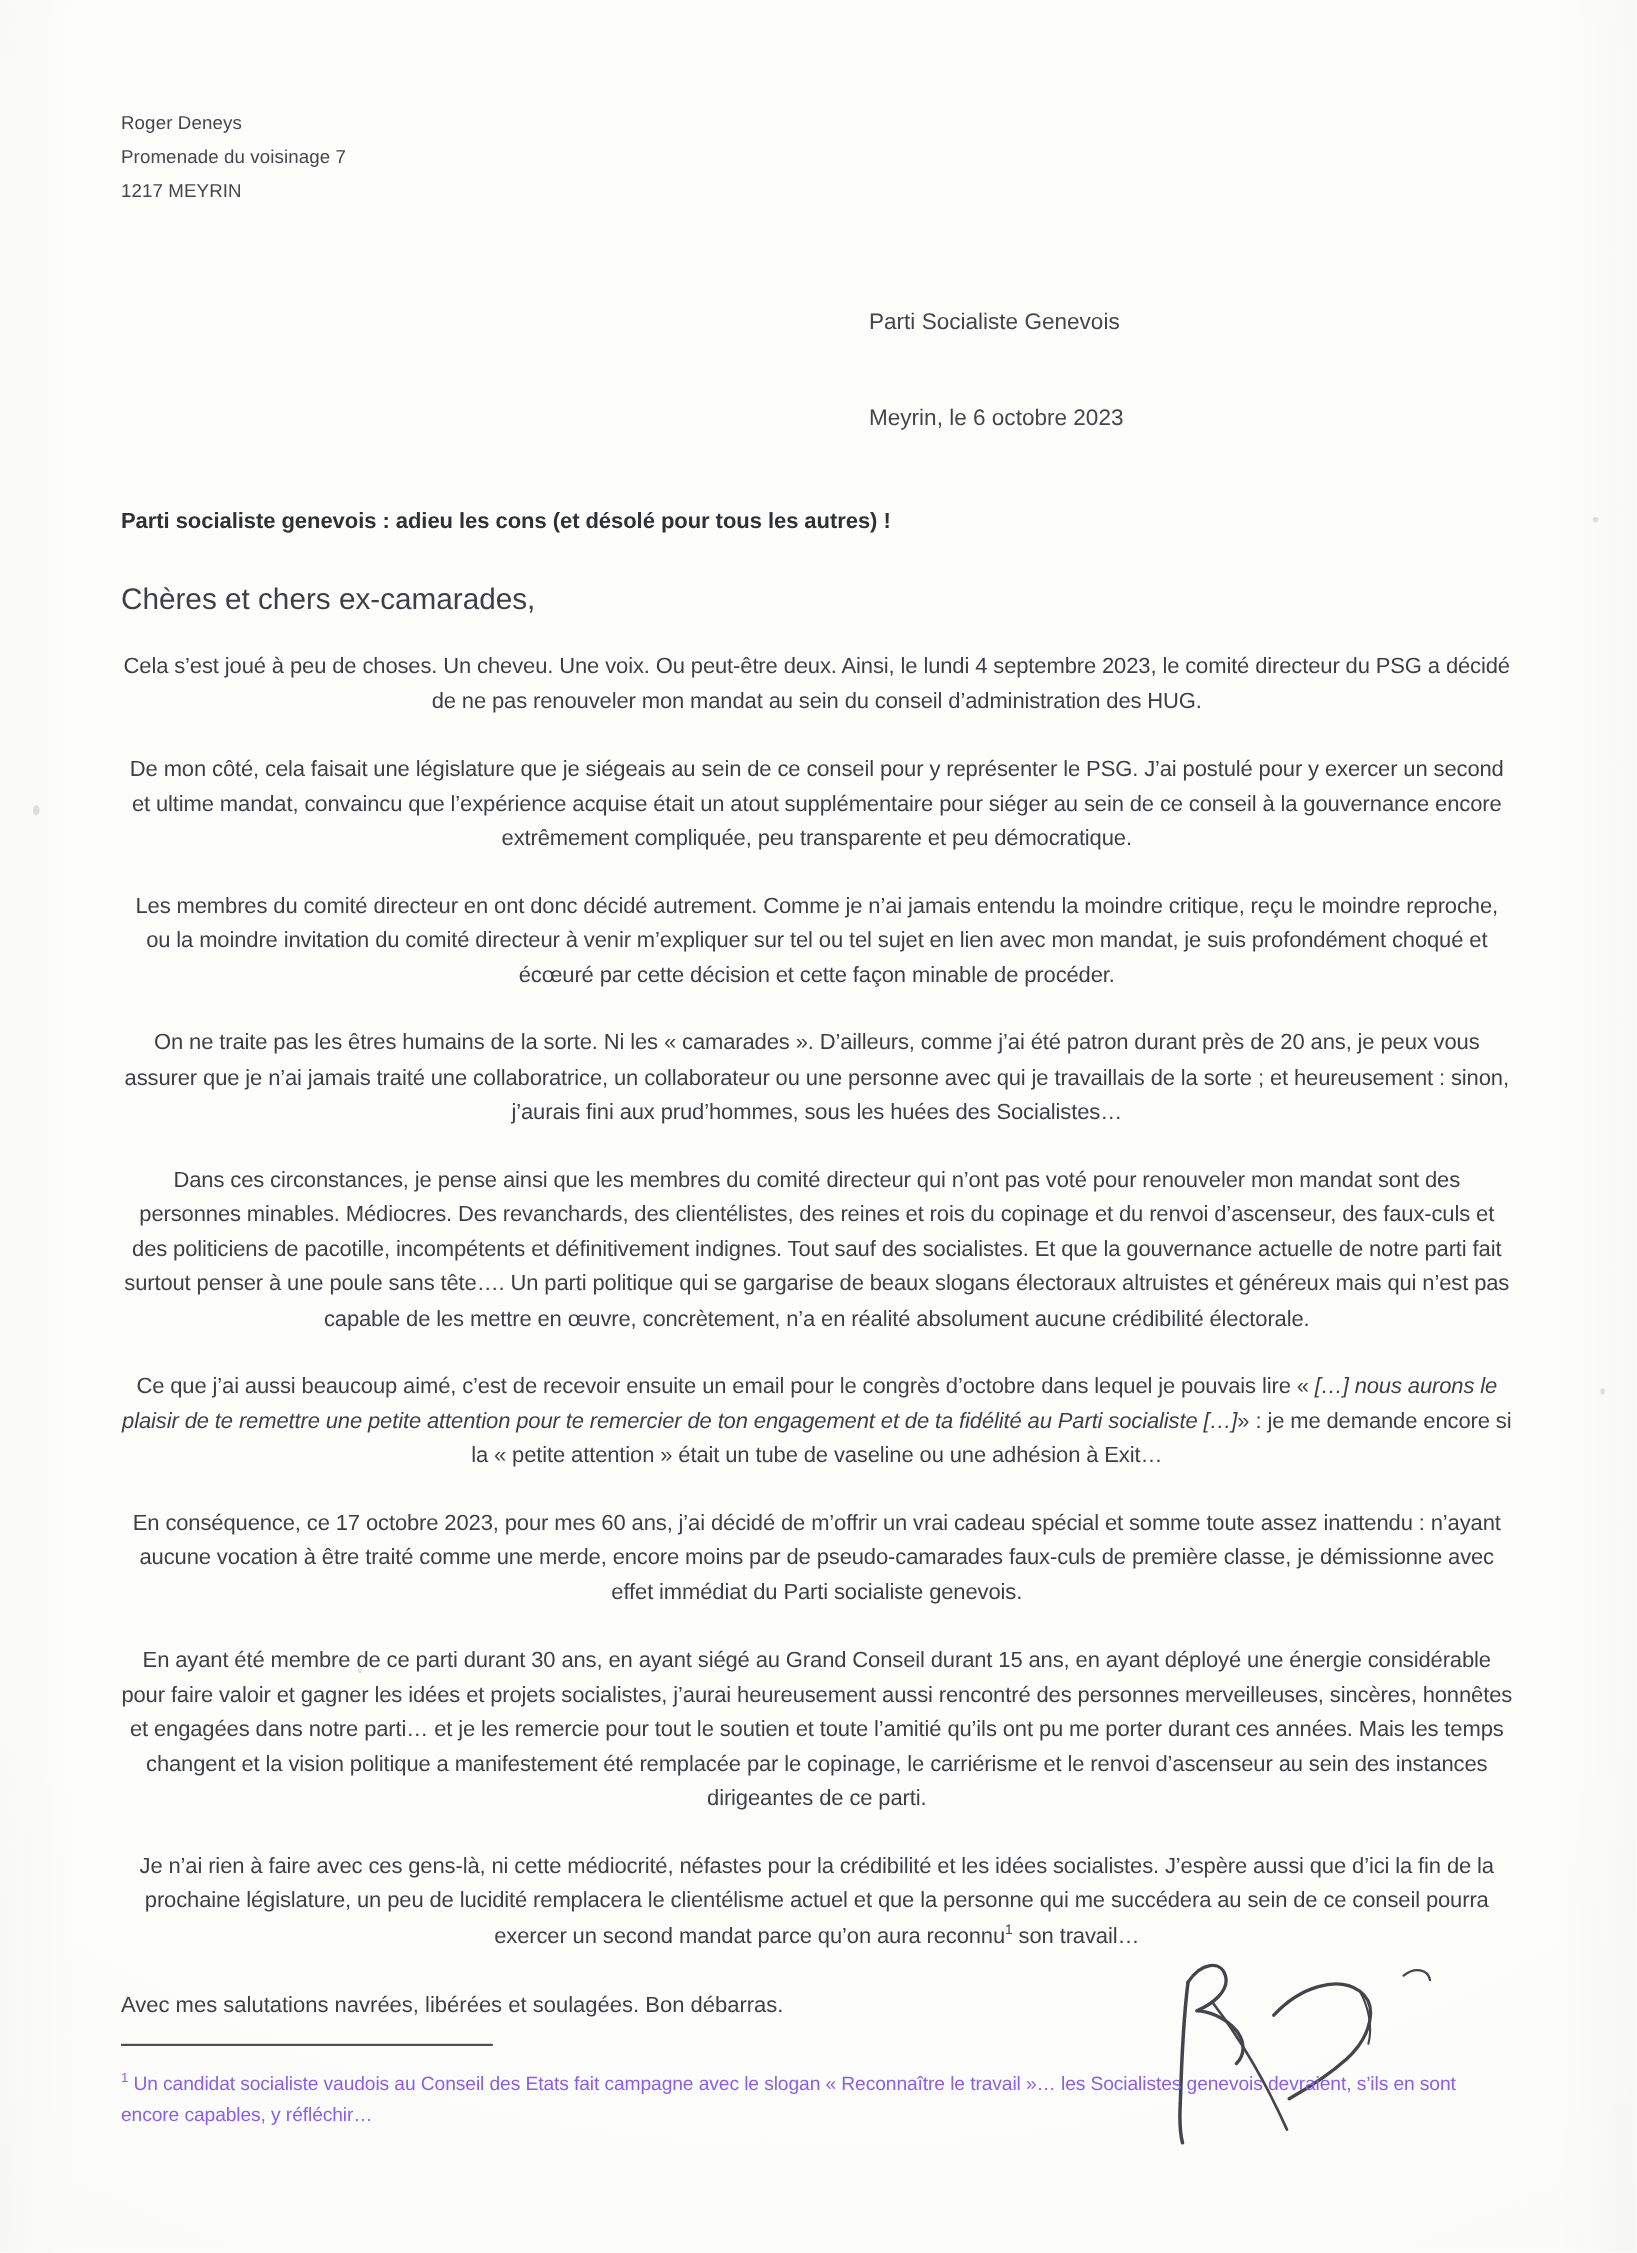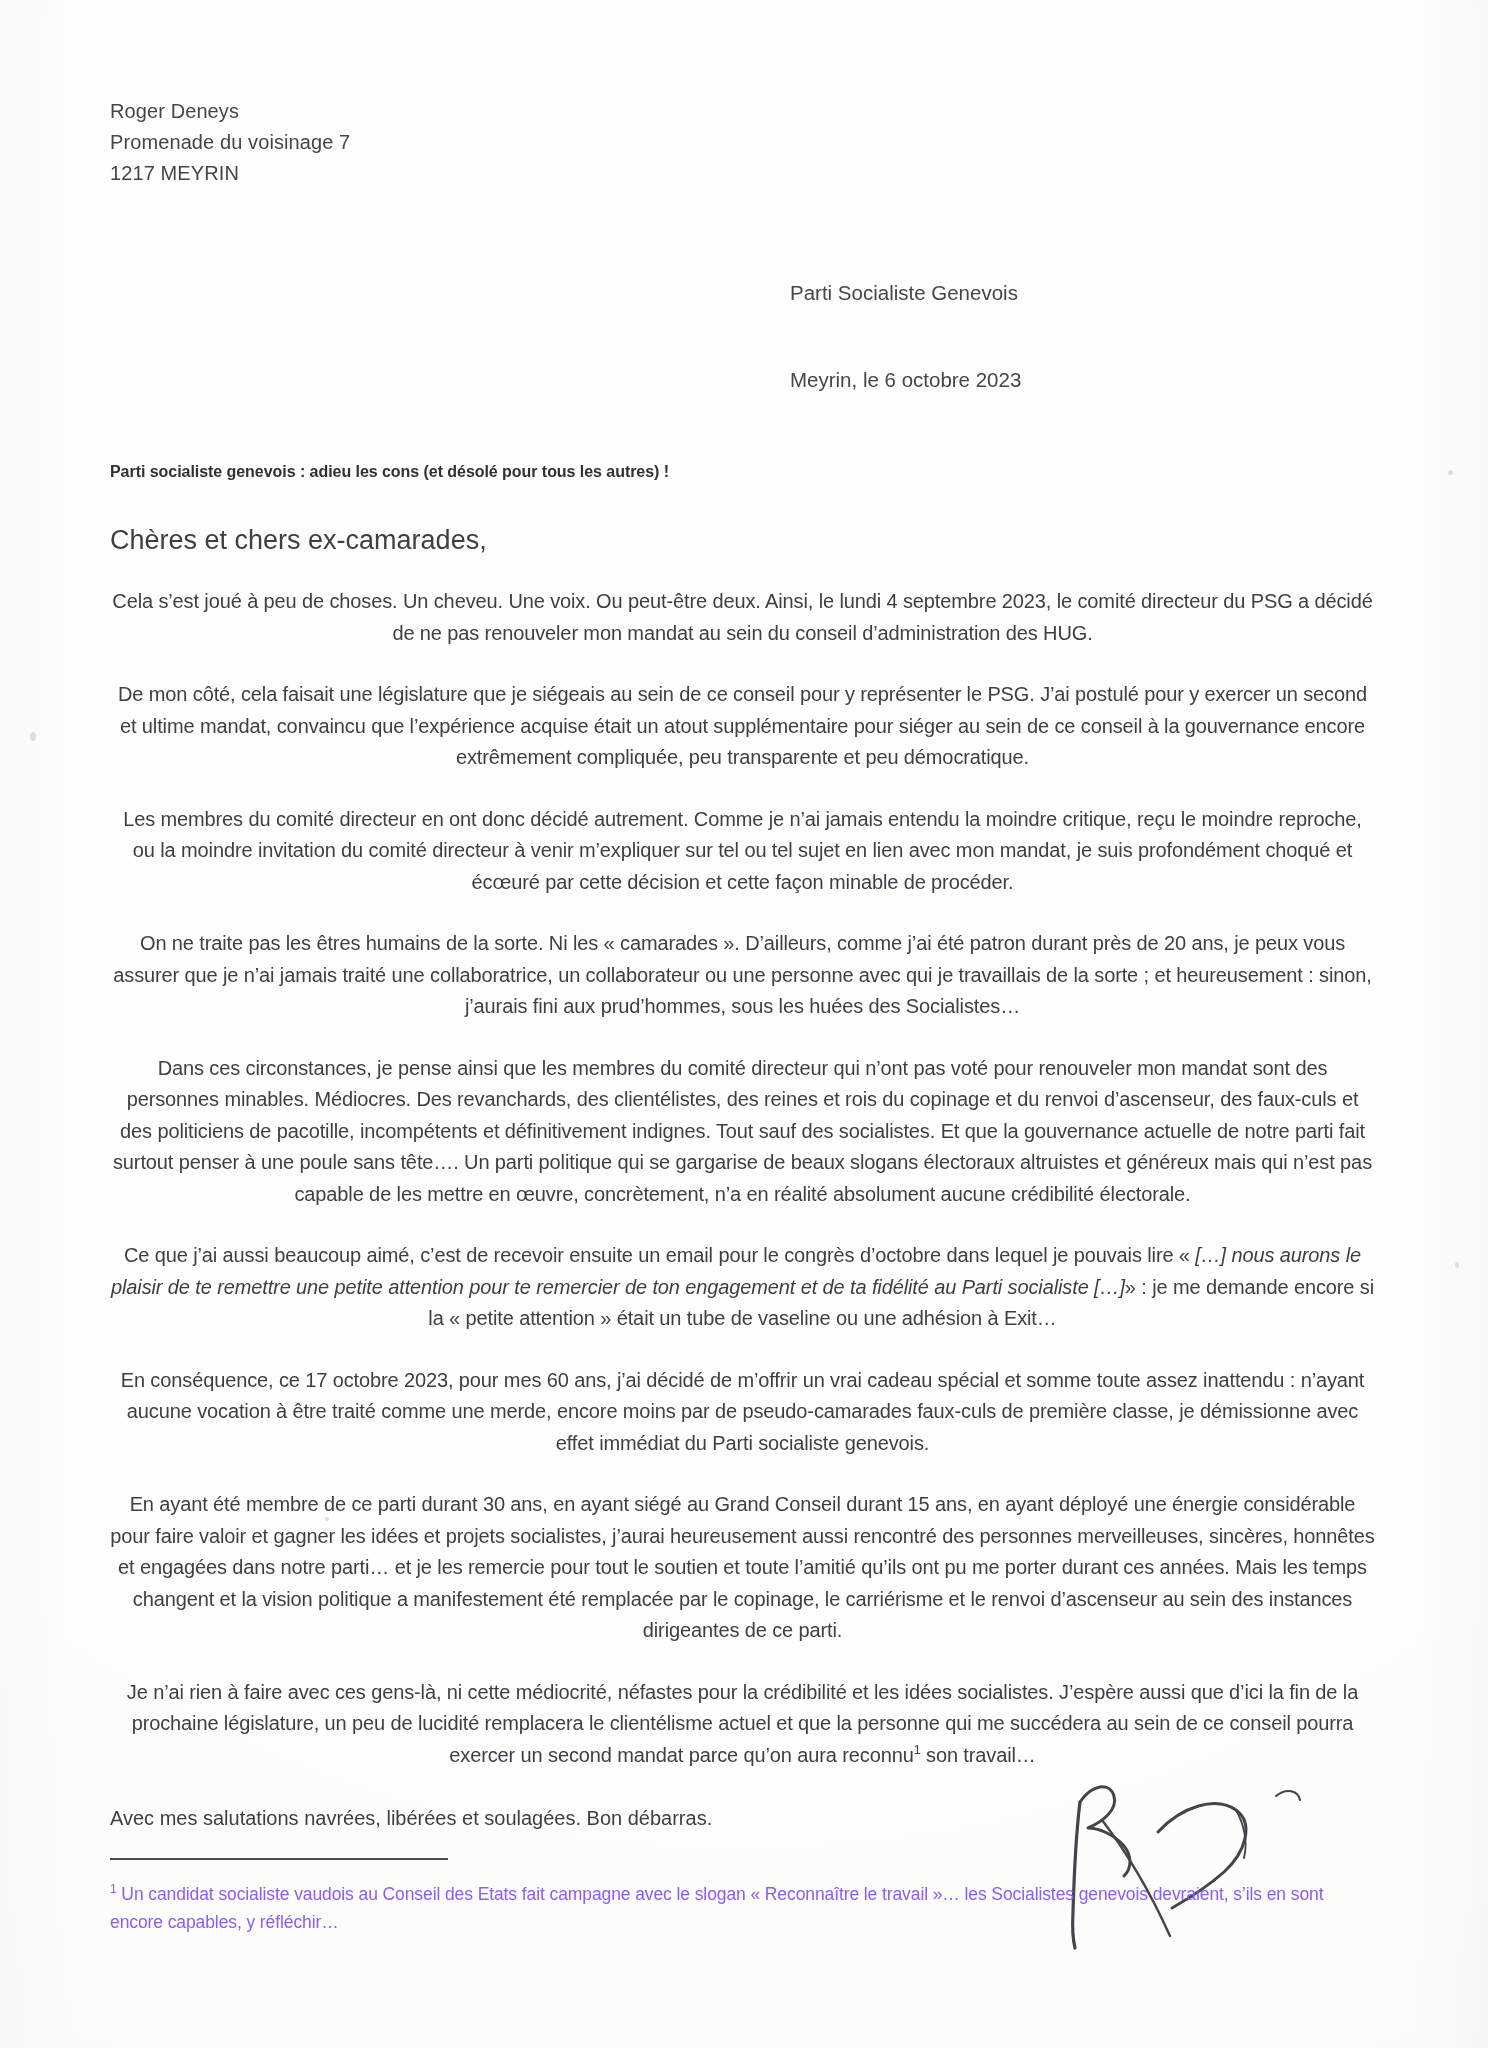--- a/index.html
+++ b/index.html
@@ -38,21 +38,21 @@
   }
 
   .content {
     position: absolute;
     left: 110px;
     top: 96px;
     width: 1265px;
   }
 
   .addr-block {
-    font-size: 20px;
+    font-size: 17px;
     line-height: 31px;
     letter-spacing: 0.1px;
     color: #44464b;
   }
   .addr-line { white-space: pre; }
 
   .recipient {
     margin-top: 88px;
     margin-left: 680px;
     font-size: 20.5px;
@@ -63,21 +63,21 @@
   .dateline {
     margin-top: 56px;
     margin-left: 680px;
     font-size: 20.5px;
     line-height: 31px;
     color: #44464b;
   }
 
   .subject {
     margin-top: 68px;
-    font-size: 16px;
+    font-size: 20px;
     font-weight: bold;
     color: #2f3135;
     letter-spacing: -0.05px;
   }
 
   .salutation {
     margin-top: 44px;
     font-size: 27px;
     color: #3d3f44;
   }

